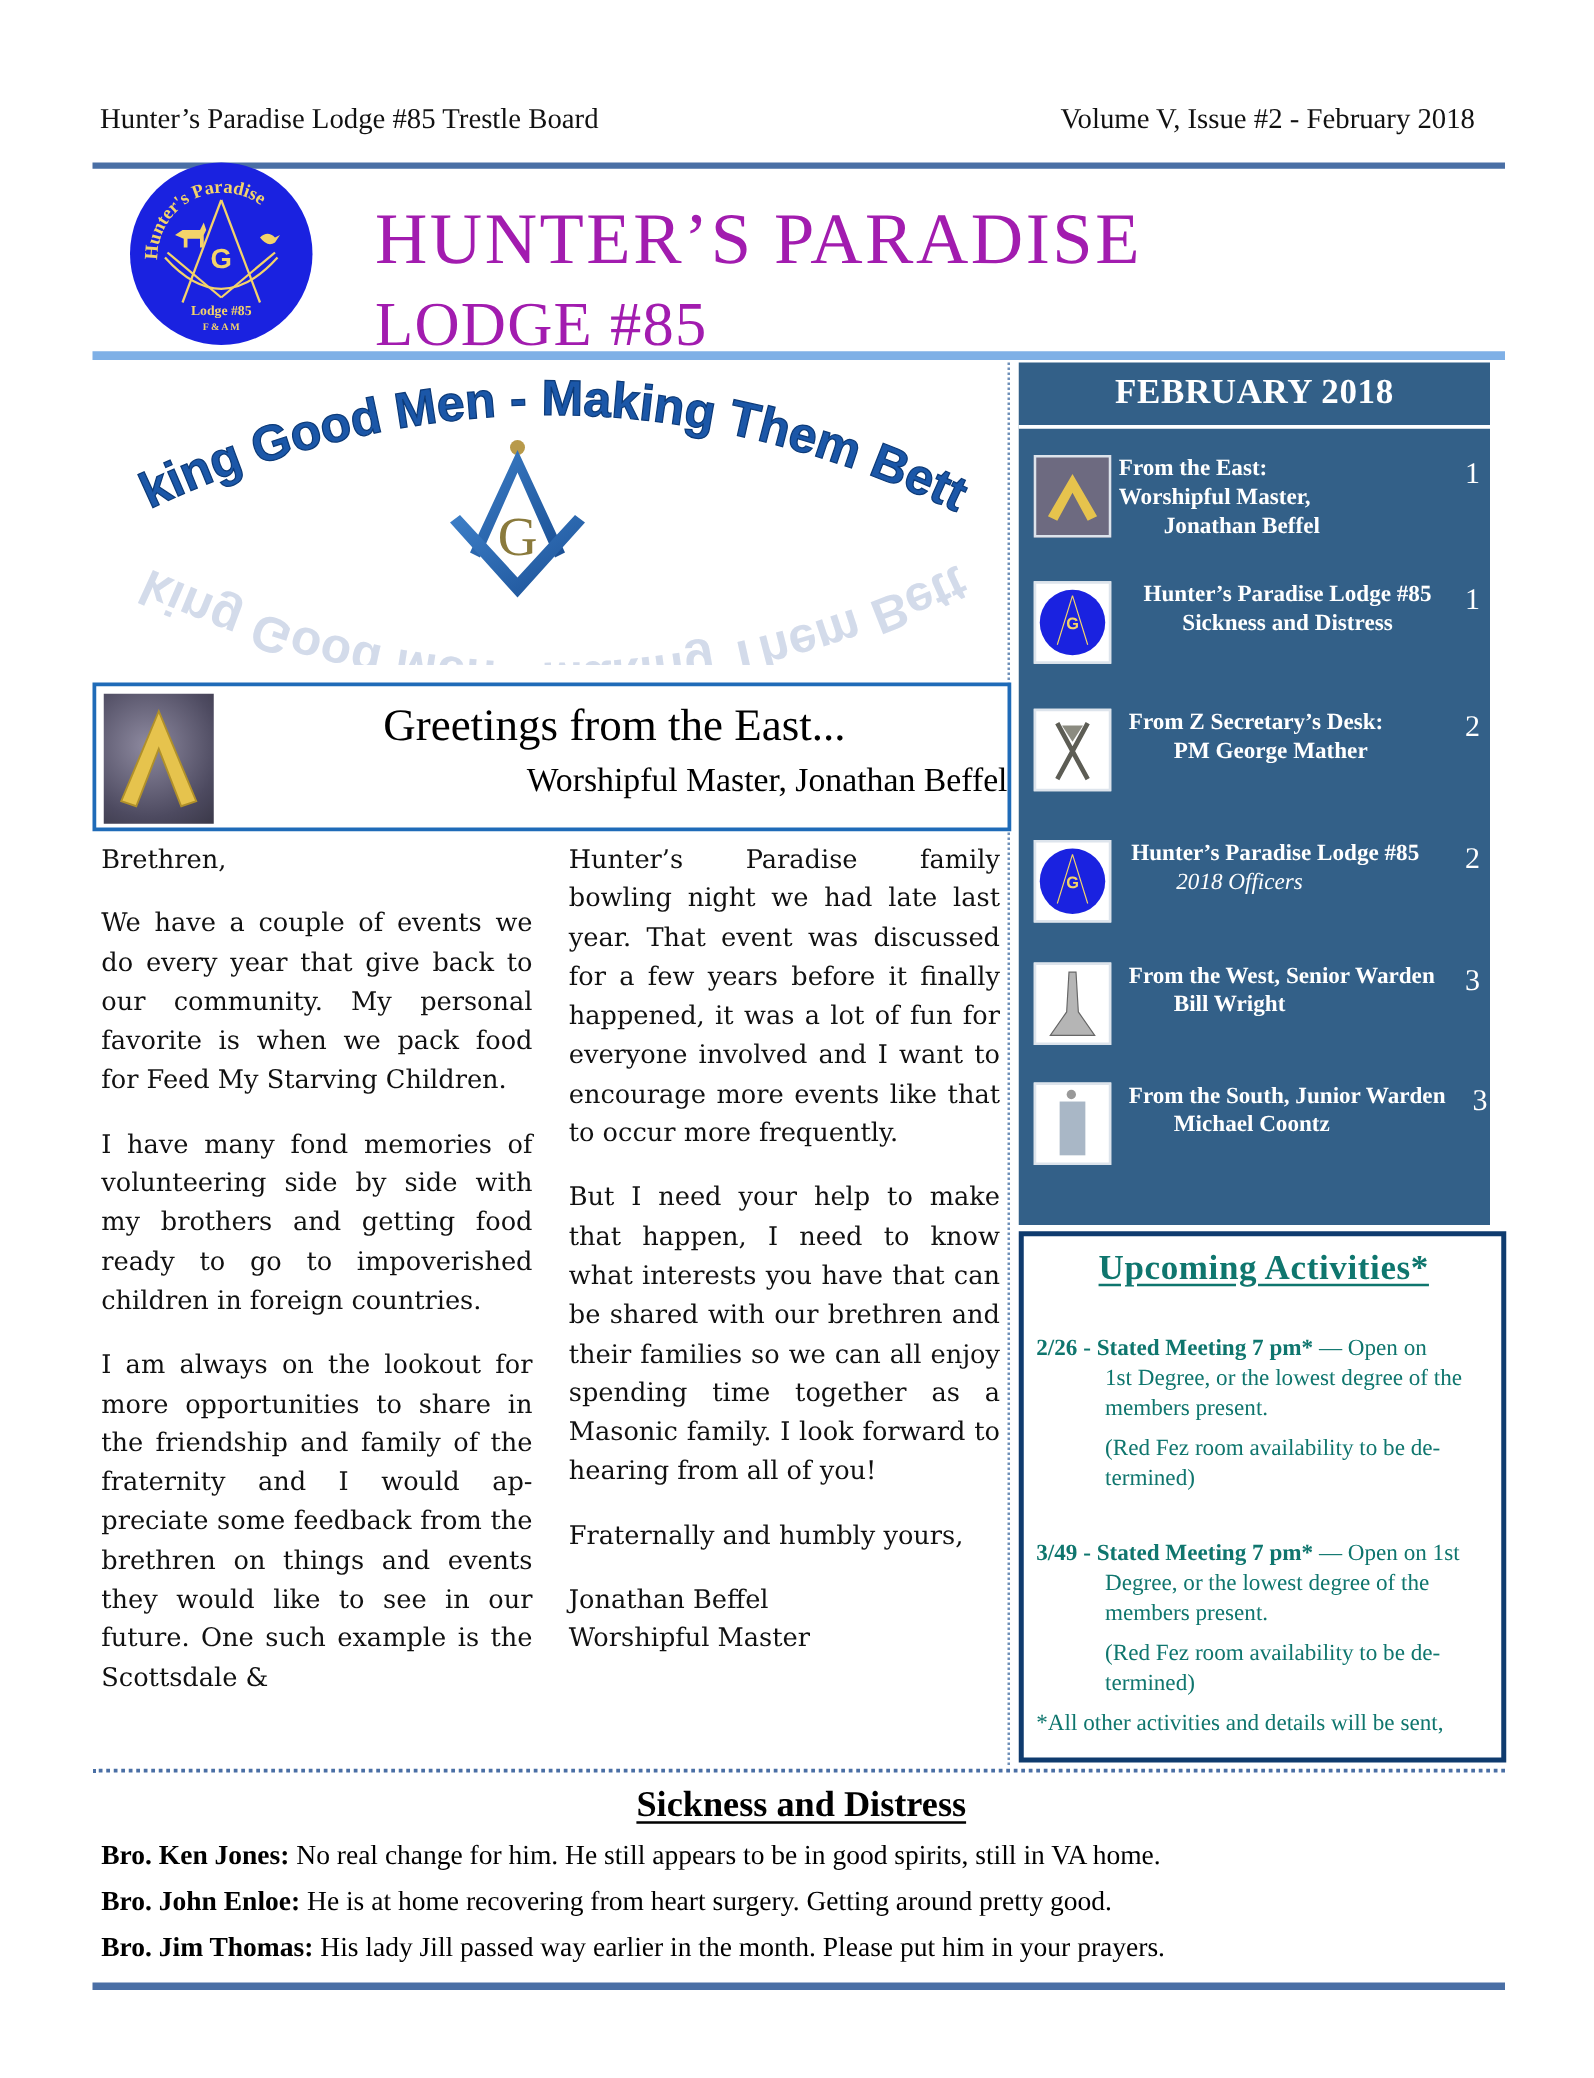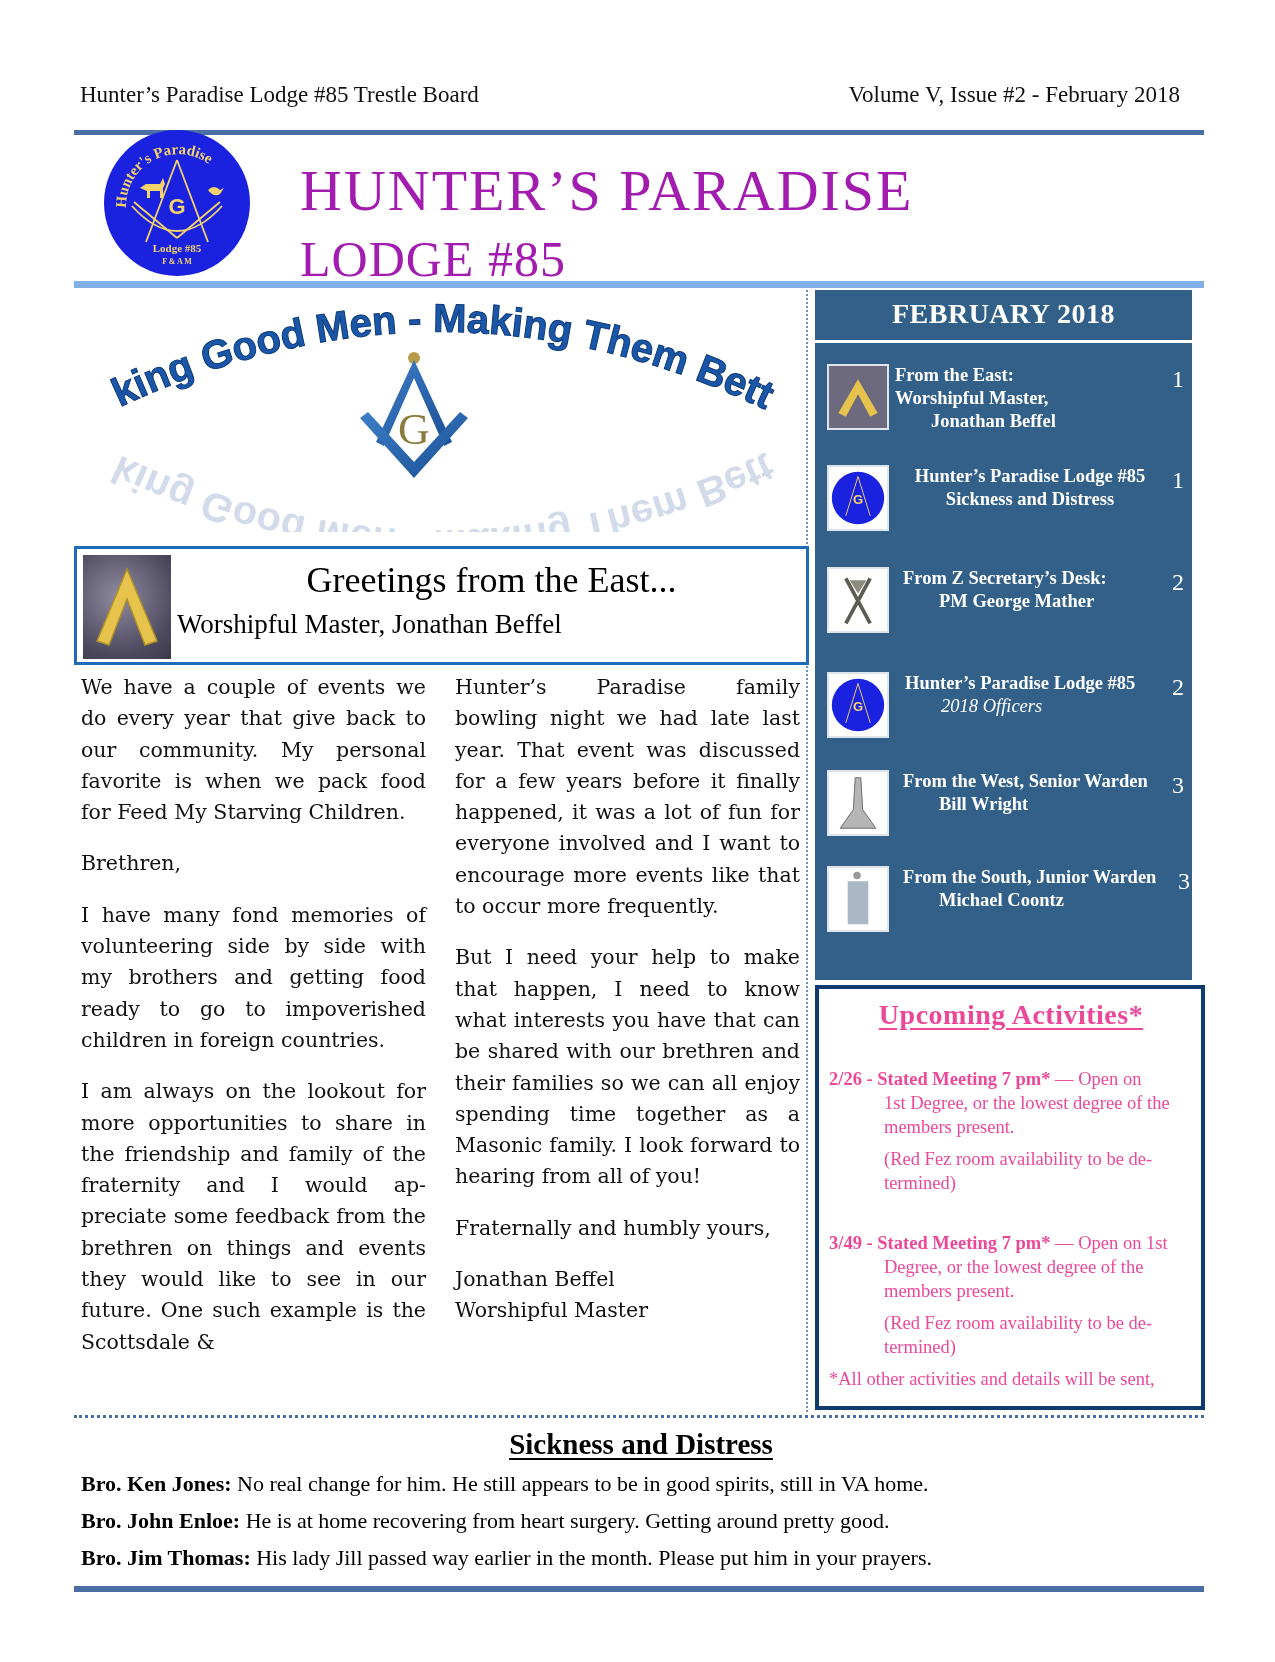--- a/index.html
+++ b/index.html
@@ -26,21 +26,21 @@
 
   
   .banner { position: absolute; left: 80px; top: 292px; width: 720px; height: 240px; }
   .banner svg { width: 100%; height: 100%; display: block; }
 
   
   .greet-box { position: absolute; left: 74px; top: 546px; width: 735px; height: 119px; border: 3px solid #1f6bb8; background: #fff; }
   .greet-box .thumb { position: absolute; left: 6px; top: 6px; width: 88px; height: 104px; background: radial-gradient(circle at 40% 40%, #8e8aa0, #4d4a60 70%, #3a3848); }
   .greet-box .thumb svg { width: 100%; height: 100%; display: block; }
   .greet-box .title { position: absolute; left: 100px; right: 0; top: 10px; text-align: center; font-family: "Liberation Serif", serif; font-size: 36px; color: #000; }
-  .greet-box .subtitle { position: absolute; left: 100px; right: 0; top: 60px; text-align: left; font-family: "Liberation Serif", serif; font-size: 27px; color: #000; }
+  .greet-box .subtitle { position: absolute; left: 100px; right: 0; top: 60px; text-align: right; font-family: "Liberation Serif", serif; font-size: 27px; color: #000; }
 
   
   .col { position: absolute; top: 672px; width: 345px; font-family: "DejaVu Serif", serif; font-size: 20.5px; line-height: 31.3px; color: #111; text-align: justify; hyphens: manual; }
   .col p { margin-bottom: 20px; }
   .col-1 { left: 81px; }
   .col-2 { left: 455px; }
   .col .sig { margin: 0; text-align: left; }
 
   
   .toc { position: absolute; left: 815px; top: 290px; width: 377px; height: 690px; background: #336088; }
@@ -48,21 +48,21 @@
   .toc-header-rule { position: absolute; left: 0; top: 50px; width: 100%; height: 3px; background: #ffffff; }
   .toc-item { position: absolute; left: 0; width: 100%; height: 80px; }
   .toc-item .icon { position: absolute; left: 12px; top: 0; width: 62px; height: 66px; background: #fff; border: 2px solid #dde4ec; overflow: hidden; }
   .toc-item .icon svg { width: 100%; height: 100%; display: block; }
   .toc-item .label { position: absolute; left: 78px; top: 0; width: 270px; color: #fff; font-family: "Liberation Serif", serif; font-weight: bold; font-size: 18.5px; line-height: 23px; }
   .toc-item .label .l2 { display: block; }
   .toc-item .label .italic { font-style: italic; font-weight: normal; }
   .toc-item .page { position: absolute; right: 8px; top: 2px; color: #fff; font-family: "Liberation Serif", serif; font-size: 24px; }
 
   
-  .upcoming { position: absolute; left: 815px; top: 985px; width: 390px; height: 425px; border: 4px solid #0f3b6e; background: #fff; padding: 10px 8px 0 10px; font-family: "Liberation Serif", serif; color: #ec4899; }
+  .upcoming { position: absolute; left: 815px; top: 985px; width: 390px; height: 425px; border: 4px solid #0f3b6e; background: #fff; padding: 10px 8px 0 10px; font-family: "Liberation Serif", serif; color: #0f766e; }
   .upcoming .heading { text-align: center; font-weight: bold; font-size: 28px; text-decoration: underline; text-underline-offset: 4px; letter-spacing: 0.5px; margin-bottom: 12px; }
   .ev { font-size: 18.5px; line-height: 24px; margin-bottom: 8px; }
   .ev .first { display: block; margin-top: 36px; }
   .ev .date, .ev .what { font-weight: bold; }
   .ev .indent { display: block; padding-left: 55px; }
   .ev .note { display: block; padding-left: 55px; margin-top: 8px; }
   .upcoming .foot { font-size: 18.5px; line-height: 24px; margin-top: 6px; }
   .upcoming .foot .indent { display: block; padding-left: 55px; }
 
   
@@ -141,22 +141,22 @@
   <div class="thumb">
     <svg viewBox="0 0 88 104">
       <path d="M 44 14 L 14 86 L 26 90 L 44 44 L 62 90 L 74 86 Z" fill="#e6c34d" stroke="#b0902a" stroke-width="1.5"></path>
     </svg>
   </div>
   <div class="title">Greetings from the East...</div>
   <div class="subtitle">Worshipful Master, Jonathan Beffel</div>
 </div>
 
 <div class="col col-1">
+  <p>Brethren,</p>
   <p>We have a couple of events we do every year that give back to our community. My personal favorite is when we pack food for Feed My Starving Chil­dren.</p>
-  <p>Brethren,</p>
   <p>I have many fond memories of volunteering side by side with my brothers and getting food ready to go to impoverished children in foreign countries.</p>
   <p>I am always on the lookout for more opportunities to share in the friendship and family of the fraternity and I would ap­preciate some feedback from the brethren on things and events they would like to see in our future. One such exam­ple is the Scottsdale &amp;</p>
 </div>
 
 <div class="col col-2">
   <p>Hunter’s Paradise family bowling night we had late last year. That event was discussed for a few years before it finally happened, it was a lot of fun for everyone involved and I want to encourage more events like that to occur more frequently.</p>
   <p>But I need your help to make that happen, I need to know what interests you have that can be shared with our breth­ren and their families so we can all enjoy spending time together as a Masonic family. I look forward to hearing from all of you!</p>
   <p>Fraternally and humbly yours,</p>
   <p class="sig">Jonathan Beffel</p>
   <p class="sig">Worshipful Master</p>

